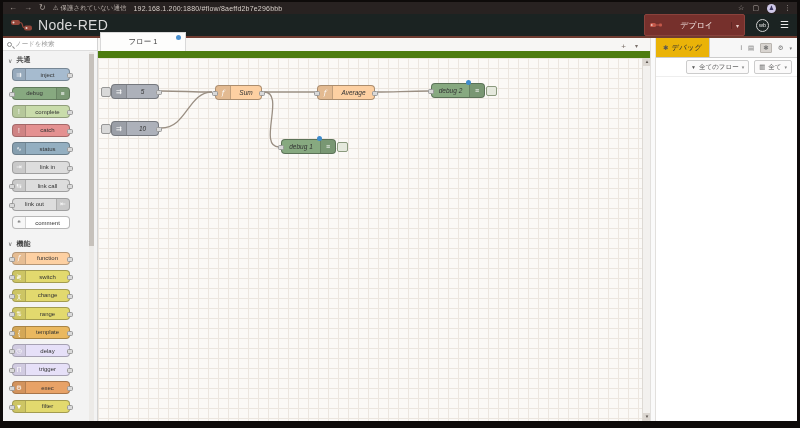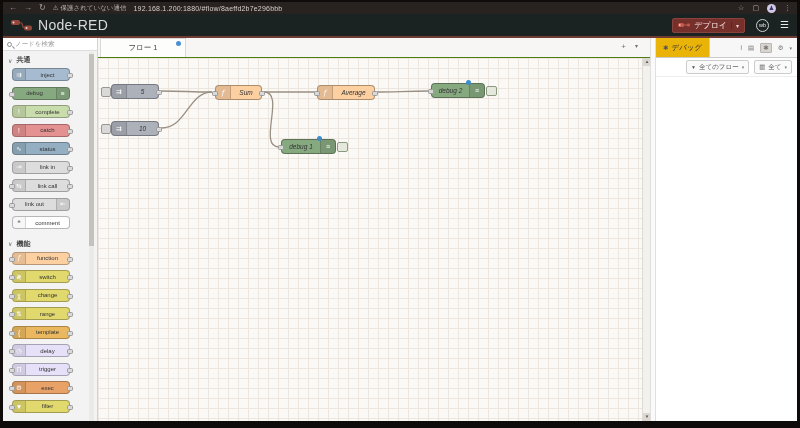--- a/index.html
+++ b/index.html
@@ -12,21 +12,21 @@
   .bnav { font-size:8px; line-height:1; color:#a79f99; cursor:default; }
   .sec-badge { display:flex; align-items:center; gap:2px; color:#bdb5af; font-size:6.5px; }
   .url-text { color:#d6cfc9; font-size:7px; letter-spacing:.2px; flex:1; white-space:nowrap; overflow:hidden; }
   .b-right { display:flex; align-items:center; gap:8px; }
   .profile-circ { width:9px; height:9px; border-radius:50%; background:#cfc8e8; color:#3a3560; font-size:6px; line-height:9px; text-align:center; }
 
   
   .nr-header { height:24px; background:#1b2322; border-bottom:2px solid #703c31; display:flex; align-items:center; padding:0 8px; flex:0 0 auto; }
   .nr-title { color:#d9d9d9; font-size:14px; margin-left:5px; letter-spacing:.3px; }
   .hdr-right { margin-left:auto; display:flex; align-items:center; gap:11px; }
-  .deploy-btn { background:#76302c; border:1px solid #8a423c; border-radius:2px; height:15px; display:flex; align-items:center; padding:0 5px; gap:4px; color:#f2e3e0; font-size:8px; cursor:pointer; }
+  .deploy-btn { background:#76302c; border:1px solid #8a423c; border-radius:2px; height:22px; display:flex; align-items:center; padding:0 5px; gap:18px; color:#f2e3e0; font-size:8px; cursor:pointer; }
   .deploy-caret { border-left:1px solid #5d2522; padding-left:4px; font-size:6px; color:#e8cfcb; }
   .avatar { width:13px; height:13px; border-radius:50%; border:1px solid #cfcfcf; color:#e8e8e8; font-size:5.5px; line-height:11px; text-align:center; }
   .burger { color:#e8e8e8; font-size:10px; line-height:1; }
 
   
   .main { flex:1; display:flex; min-height:0; }
 
   
   .palette { width:95px; background:#f3f3f3; border-right:1px solid #d3d3d3; position:relative; flex:0 0 auto; overflow:hidden; }
   .pal-search { height:13px; background:#fff; border-bottom:1px solid #ddd; display:flex; align-items:center; gap:3px; padding:0 4px; color:#9a9a9a; font-size:6.5px; }
@@ -40,21 +40,21 @@
   .pnode.icon-right .picon { border-right:none; border-left:1px solid rgba(0,0,0,.14); border-radius:0 3px 3px 0; }
   .plabel { flex:1; display:flex; align-items:center; justify-content:center; }
   .pnode.light .picon { color:#777; background:rgba(0,0,0,.03); }
   .port { position:absolute; width:6px; height:5px; top:4px; background:#d9d9d9; border:1px solid #999; border-radius:1.5px; }
   .port.pl { left:-4px; } .port.pr { right:-4px; }
   .pal-sb-track { position:absolute; right:3px; top:14px; bottom:0; width:5px; background:#eceae7; }
   .pal-sb-thumb { position:absolute; top:2px; left:0; width:5px; height:192px; background:#c6c1bb; }
 
   
   .canvas-col { flex:1; display:flex; flex-direction:column; min-width:0; }
-  .tabbar { height:20px; background:#f7f6f4; border-bottom:1px solid #4d7c0f; display:flex; align-items:flex-end; flex:0 0 auto; position:relative; }
+  .tabbar { height:20px; background:#f7f6f4; border-bottom:7px solid #4d7c0f; display:flex; align-items:flex-end; flex:0 0 auto; position:relative; }
   .flow-tab { width:86px; height:19px; background:#fdfdfc; border:1px solid #d9d9d9; border-bottom:none; margin-left:2px; display:flex; align-items:center; justify-content:center; font-size:7.5px; color:#444; position:relative; cursor:pointer; }
   .tab-dot { position:absolute; top:2px; right:4px; width:5px; height:5px; border-radius:50%; background:#4a90cf; }
   .tab-ctrls { position:absolute; right:12px; top:4px; display:flex; gap:9px; color:#7a6f68; font-size:8px; }
   .canvas { flex:1; position:relative; overflow:hidden;
     background-color:#fbf9f6;
     background-image:linear-gradient(#ece6df 1px,transparent 1px),linear-gradient(90deg,#ece6df 1px,transparent 1px);
     background-size:10px 10px; }
   .wires { position:absolute; left:0; top:0; width:100%; height:100%; }
 
   .cnode { position:absolute; height:15px; border:1px solid rgba(0,0,0,.32); border-radius:4px; display:flex; align-items:stretch; font-size:6.5px; color:#333; cursor:move; }

